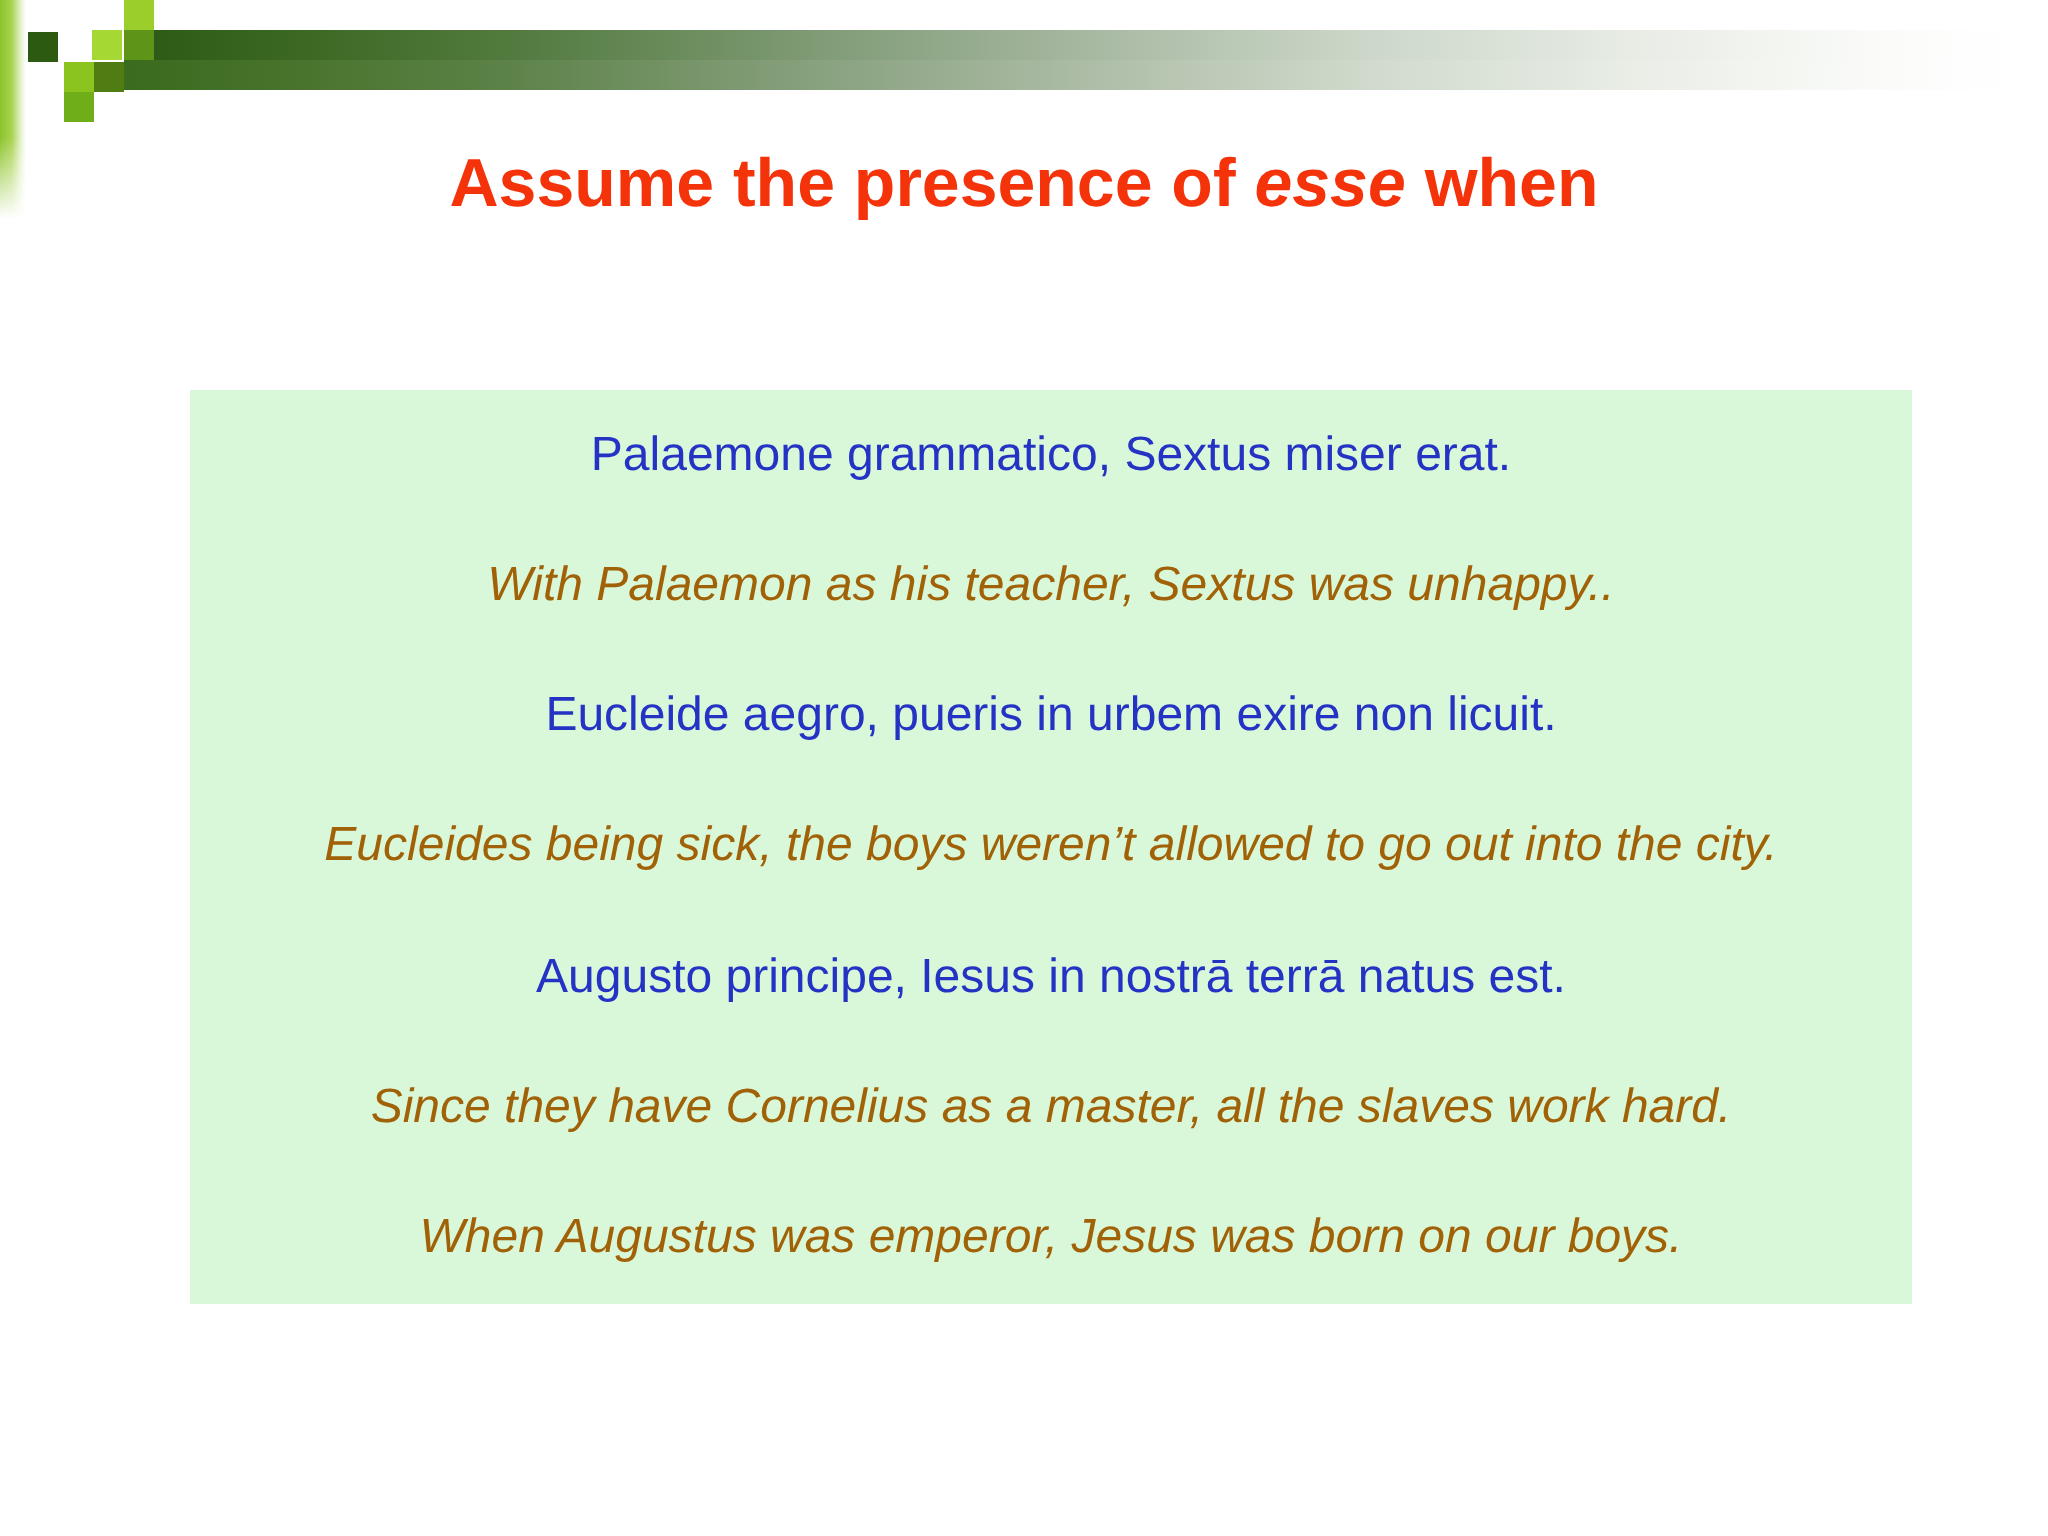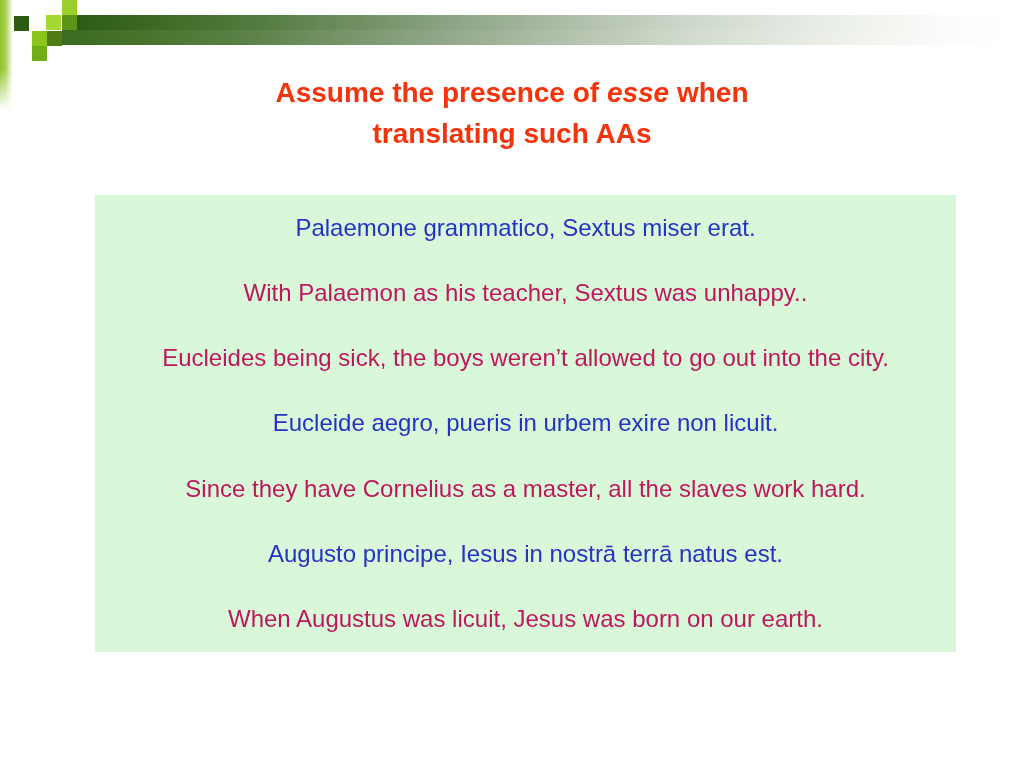--- a/index.html
+++ b/index.html
@@ -50,21 +50,21 @@
       #abbba4 50%, #cfd9cb 65%, #eaeee7 80%, #fbfcfa 93%, #ffffff 100%);
   }
 
   
   .slide-title {
     position: absolute;
     left: 0; top: 72px;
     width: 100%;
     margin: 0;
     text-align: center;
-    font-size: 28px;
+    font-size: 34px;
     font-weight: bold;
     line-height: 41px;
     color: #f5330a;
     letter-spacing: 0;
   }
   .slide-title em { font-style: italic; }
 
   
   .content-box {
     position: absolute;
@@ -76,21 +76,21 @@
   }
   .content-box .line {
     flex: 1;
     display: flex;
     align-items: center;
     justify-content: center;
     font-size: 24px;
     white-space: nowrap;
   }
   .line.latin { color: #2533c4; font-style: normal; }
-  .line.translation { color: #be185d; }
+  .line.translation { color: #a16207; font-style: italic; }
 </style>
 </head>
 <body>
 
 <div class="slide">
 
   <div>
     <div class="logo-strip"></div>
     <div class="sq sq-a"></div>
     <div class="sq sq-b"></div>
@@ -105,26 +105,25 @@
     <div class="bar-top"></div>
     <div class="bar-bottom"></div>
   </div>
 
   <h1 class="slide-title">
     <div>
       <span>Assume the presence of</span>
       <em>esse</em>
       <span>when</span>
     </div>
-    <div>translating such AAs</div>
   </h1>
 
   <div class="content-box">
     <div class="line latin">Palaemone grammatico, Sextus miser erat.</div>
     <div class="line translation">With Palaemon as his teacher, Sextus was unhappy..</div>
+    <div class="line latin">Eucleide aegro, pueris in urbem exire non licuit.</div>
     <div class="line translation">Eucleides being sick, the boys weren’t allowed to go out into the city.</div>
-    <div class="line latin">Eucleide aegro, pueris in urbem exire non licuit.</div>
+    <div class="line latin">Augusto principe, Iesus in nostrā terrā natus est.</div>
     <div class="line translation">Since they have Cornelius as a master, all the slaves work hard.</div>
-    <div class="line latin">Augusto principe, Iesus in nostrā terrā natus est.</div>
-    <div class="line translation">When Augustus was licuit, Jesus was born on our earth.</div>
+    <div class="line translation">When Augustus was emperor, Jesus was born on our boys.</div>
   </div>
 
 </div>
 
 </body></html>

